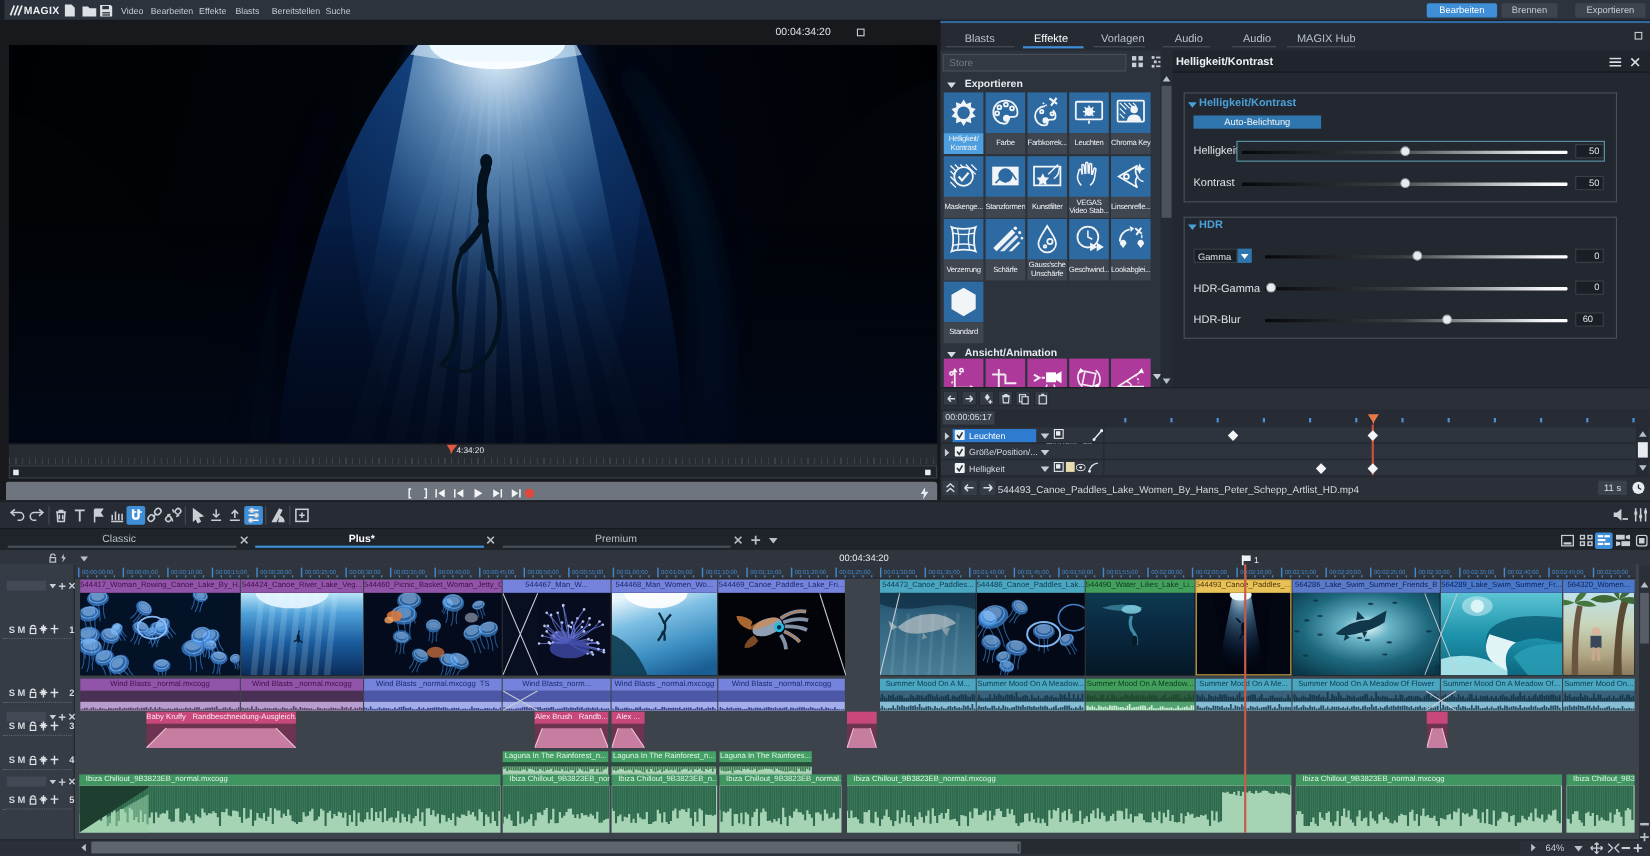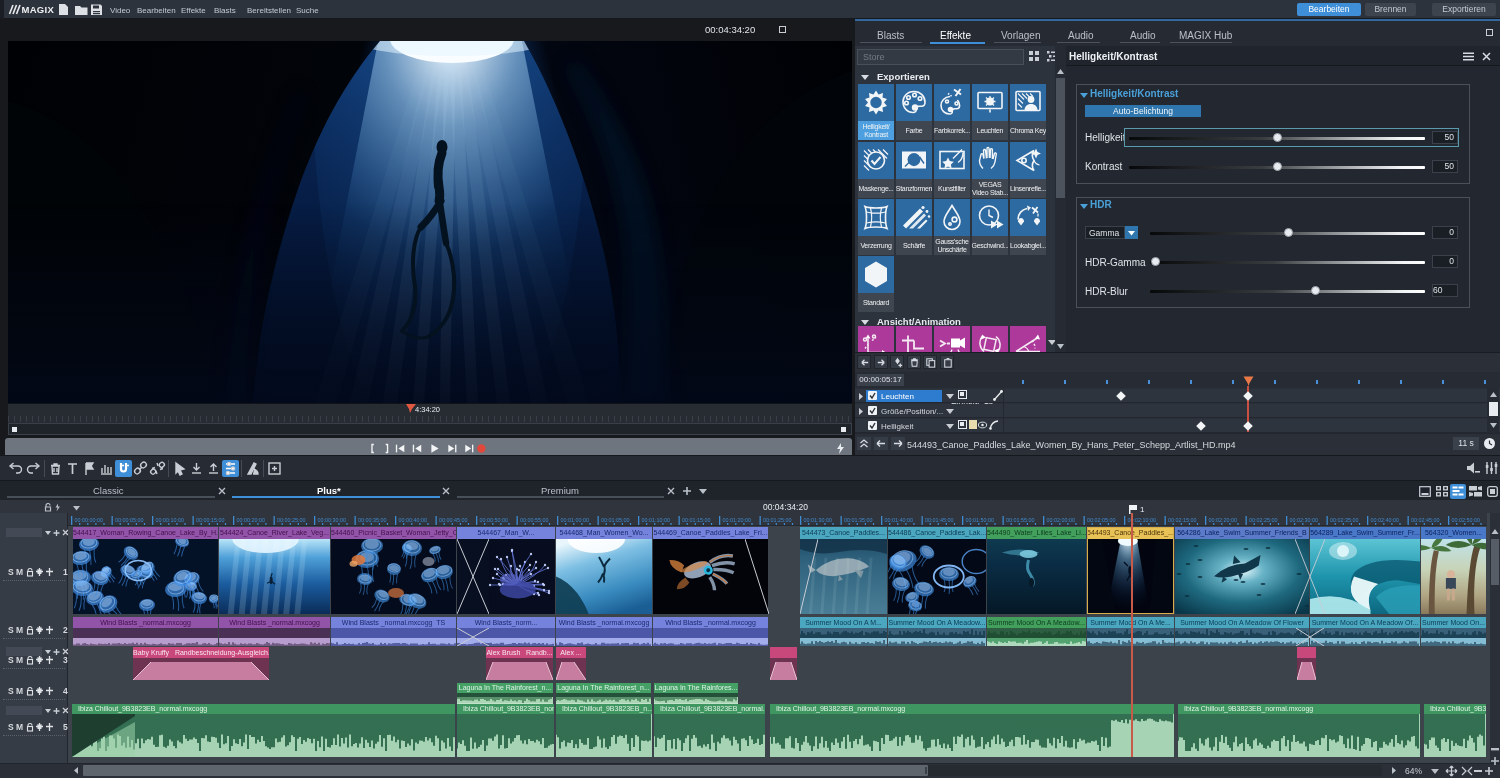--- a/index.html
+++ b/index.html
@@ -453,21 +453,21 @@
 <div class="txt" style="left:1085px;top:257px;font-size:10px;color:#dfe3e7;">HDR-Gamma</div>
 <div class="abs" style="left:1150px;top:260.5px;width:275px;height:3px;background:linear-gradient(90deg,#07080a,#3a3d40 45%,#f2f4f6 92%,#ffffff);border-radius:1px"></div>
     <div class="abs" style="left:1151.0px;top:256.5px;width:9px;height:9px;background:#e8ecf0;border-radius:50%;border:1px solid #9aa0a8"></div>
 <div class="abs" style="left:1432px;top:255px;width:26px;height:13px;background:#1a1f26;border:1px solid #3a414b">
       <div style="font-size:8.5px;color:#dfe3e7;text-align:right;padding-right:3px;line-height:11px">0</div>
     </div>
 <div class="txt" style="left:1085px;top:286px;font-size:10px;color:#dfe3e7;">HDR-Blur</div>
 <div class="abs" style="left:1150px;top:289.5px;width:275px;height:3px;background:linear-gradient(90deg,#07080a,#3a3d40 45%,#f2f4f6 92%,#ffffff);border-radius:1px"></div>
     <div class="abs" style="left:1310.5px;top:285.5px;width:9px;height:9px;background:#e8ecf0;border-radius:50%;border:1px solid #9aa0a8"></div>
 <div class="abs" style="left:1432px;top:284px;width:26px;height:13px;background:#1a1f26;border:1px solid #3a414b">
-      <div style="font-size:8.5px;color:#dfe3e7;text-align:left;padding-right:3px;line-height:11px">60</div>
+      <div style="font-size:8.5px;color:#dfe3e7;text-align:center;padding-right:3px;line-height:11px">60</div>
     </div>
 <div class="abs" style="left:855px;top:352px;width:645px;height:103px;background:#2b3038;border-top:1px solid #191d23"></div>
 <div class="abs" style="left:857.0px;top:355px;width:14px;height:14px;background:#363c46;border:1px solid #21262d">
       <svg width="13" height="13" viewBox="0 0 14 14">
         <path d="M11 7 H4 M4 7 l3 -3 M4 7 l3 3" stroke="#d8dce2" stroke-width="1.4" fill="none"></path>
       </svg>
     </div>
 <div class="abs" style="left:873.5px;top:355px;width:14px;height:14px;background:#363c46;border:1px solid #21262d">
       <svg width="13" height="13" viewBox="0 0 14 14">
         <path d="M3 7 H10 M10 7 l-3 -3 M10 7 l-3 3" stroke="#d8dce2" stroke-width="1.4" fill="none"></path>

